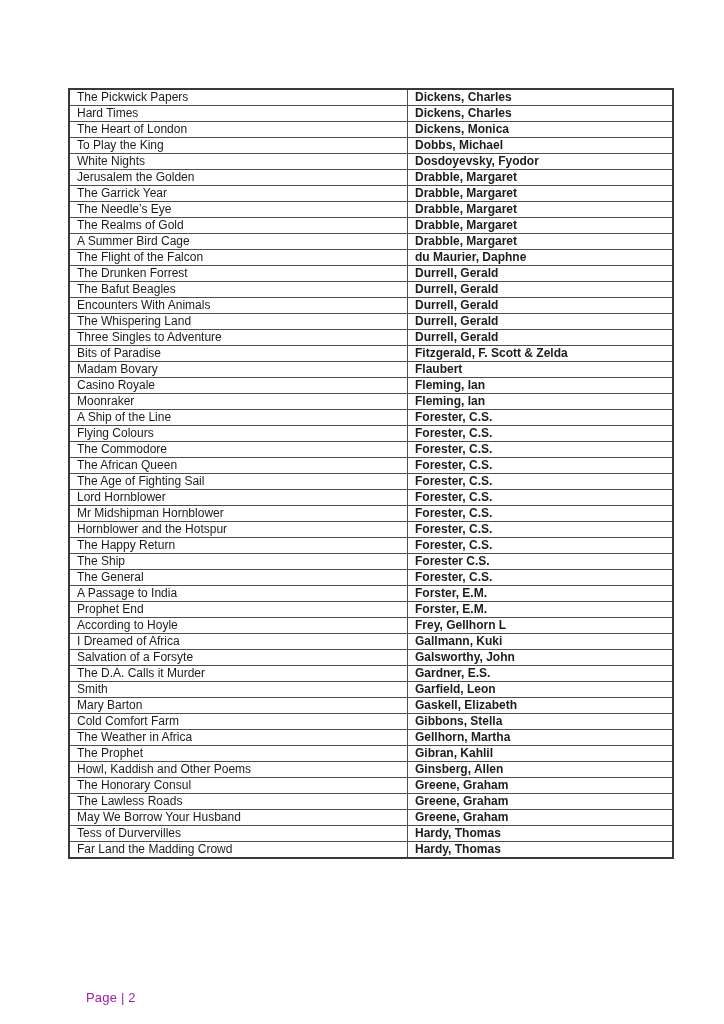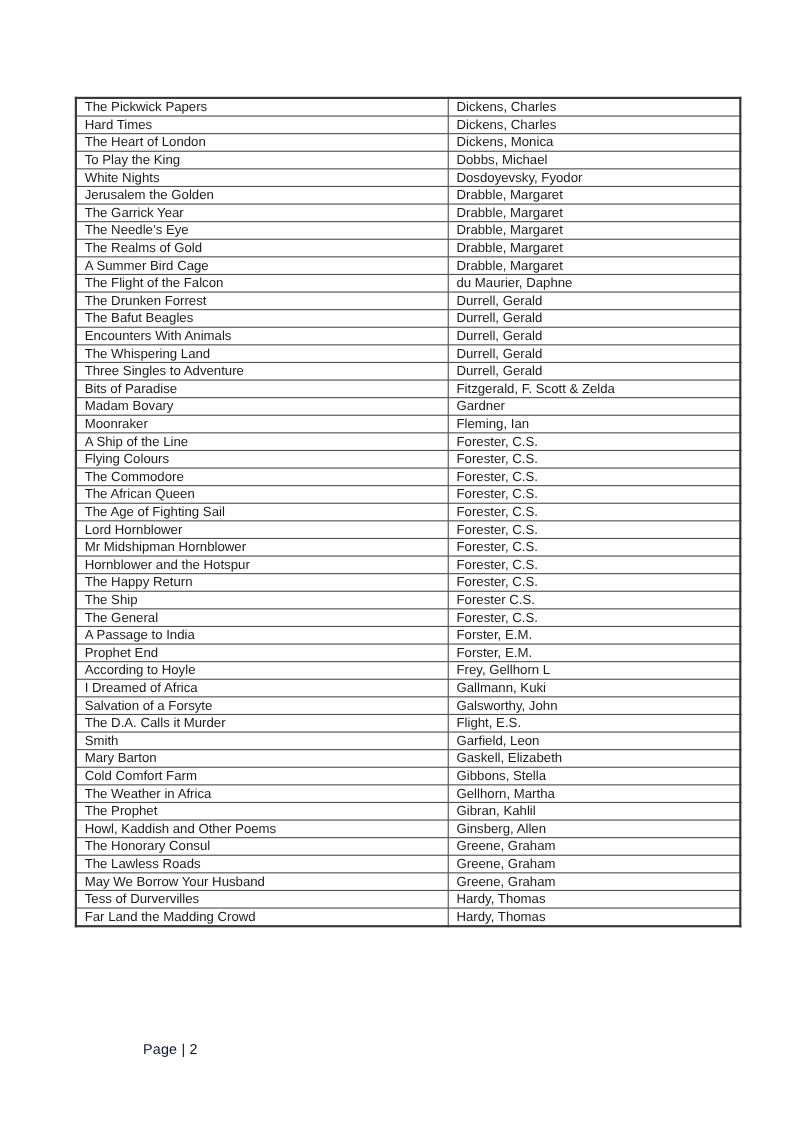--- a/index.html
+++ b/index.html
@@ -28,29 +28,28 @@
     border: 1px solid #4f4f4f;
     height: 15px;
     line-height: 15px;
     padding: 0 2px 0 7px;
     font-size: 12px;
     color: #1c1c1c;
     white-space: nowrap;
     overflow: hidden;
   }
   td.title-col { width: 328px; }
-  td.author-col { width: 255px; }
+  td.author-col { width: 255px; font-weight: bold; }
   .footer {
     position: absolute;
     left: 86px;
-    top: 946px;
+    top: 990px;
     font-size: 13px;
-    color: #0f172a;
+    color: #a21caf;
     letter-spacing: 0.2px;
-    margin-left: 44px;
   }
 </style>
 </head>
 <body>
 
 <div class="page">
   <table class="book-table">
     <tbody>
         <tr>
           <td class="title-col">The Pickwick Papers</td>
@@ -115,21 +114,25 @@
         <tr>
           <td class="title-col">Three Singles to Adventure</td>
           <td class="author-col">Durrell, Gerald</td>
         </tr>
         <tr>
           <td class="title-col">Bits of Paradise</td>
           <td class="author-col">Fitzgerald, F. Scott &amp; Zelda</td>
         </tr>
         <tr>
           <td class="title-col">Madam Bovary</td>
-          <td class="author-col">Gardner</td>
+          <td class="author-col">Flaubert</td>
+        </tr>
+        <tr>
+          <td class="title-col">Casino Royale</td>
+          <td class="author-col">Fleming, Ian</td>
         </tr>
         <tr>
           <td class="title-col">Moonraker</td>
           <td class="author-col">Fleming, Ian</td>
         </tr>
         <tr>
           <td class="title-col">A Ship of the Line</td>
           <td class="author-col">Forester, C.S.</td>
         </tr>
         <tr>
@@ -187,21 +190,21 @@
         <tr>
           <td class="title-col">I Dreamed of Africa</td>
           <td class="author-col">Gallmann, Kuki</td>
         </tr>
         <tr>
           <td class="title-col">Salvation of a Forsyte</td>
           <td class="author-col">Galsworthy, John</td>
         </tr>
         <tr>
           <td class="title-col">The D.A. Calls it Murder</td>
-          <td class="author-col">Flight, E.S.</td>
+          <td class="author-col">Gardner, E.S.</td>
         </tr>
         <tr>
           <td class="title-col">Smith</td>
           <td class="author-col">Garfield, Leon</td>
         </tr>
         <tr>
           <td class="title-col">Mary Barton</td>
           <td class="author-col">Gaskell, Elizabeth</td>
         </tr>
         <tr>

